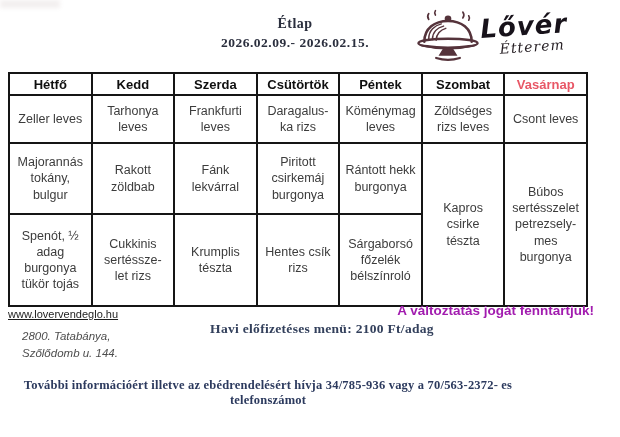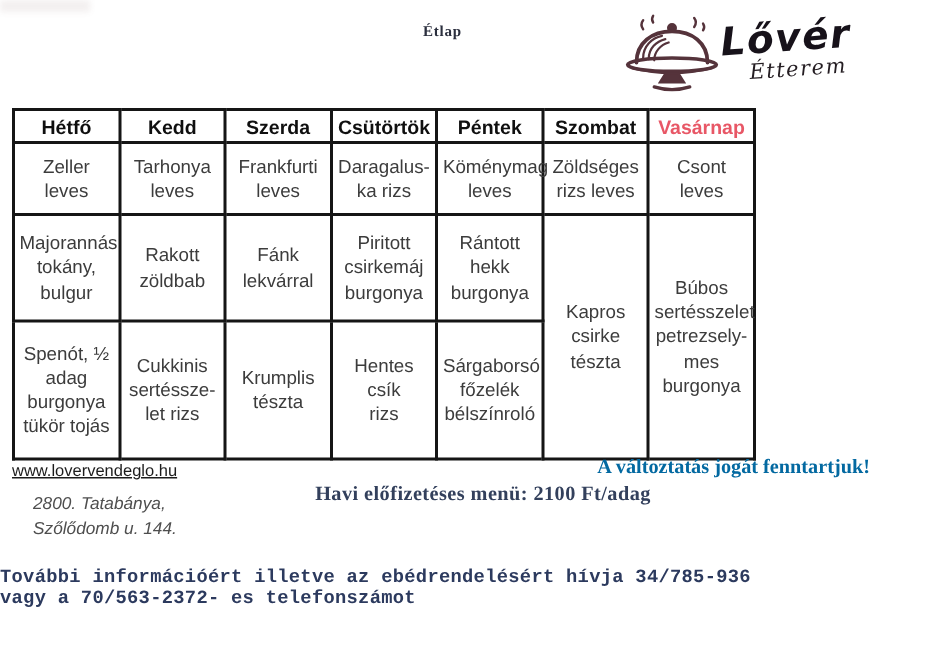--- a/index.html
+++ b/index.html
@@ -17,21 +17,21 @@
     position: absolute; left: 0; top: 0; width: 60px; height: 8px;
     background: #8a6a6a; opacity: 0.10; filter: blur(2px);
   }
   
   .title-block {
     position: absolute; left: 0; top: 16px; width: 590px;
     text-align: center;
     font-family: "Liberation Serif", serif;
     color: #2b2f3e;
   }
-  .page-title { font-size: 10px; font-weight: bold; letter-spacing: 0.5px; }
+  .page-title { font-size: 14px; font-weight: bold; letter-spacing: 0.5px; }
   .date-range { font-size: 13.5px; font-weight: bold; margin-top: 3px; letter-spacing: 0.5px; }
   
   .logo {
     position: absolute; right: 52px; top: 6px;
     display: flex; align-items: center; gap: 2px;
   }
   .logo svg { display: block; }
   .logo-text { transform: rotate(-4deg); margin-left: -6px; }
   .logo-name {
     font-family: "DejaVu Sans", sans-serif;
@@ -41,21 +41,21 @@
   }
   .logo-subtitle {
     font-family: "DejaVu Serif", serif;
     font-style: italic; font-size: 14px; color: #241d22;
     text-align: right; margin-top: 1px; margin-right: 4px;
     letter-spacing: 1px;
   }
   
   table.menu {
     position: absolute; left: 8px; top: 72px;
-    width: 496px;
+    width: 580px;
     border-collapse: collapse;
     table-layout: fixed;
   }
   table.menu th, table.menu td {
     border: 2px solid #151515;
     text-align: center;
     vertical-align: middle;
     padding: 2px 3px;
     white-space: pre-line;
   }
@@ -74,53 +74,54 @@
   tr.row-soups td { height: 48px; }
   tr.row-main1 td { height: 71px; }
   tr.row-main2 td { height: 92px; }
   
   .website {
     position: absolute; left: 8px; top: 308px;
     font-size: 11px; font-weight: normal; color: #1c1c1c;
     text-decoration: underline;
   }
   .rights-notice {
-    position: absolute; right: 40px; top: 303px;
-    font-family: Liberation Serif, serif;
-    font-size: 13.5px; font-weight: bold; color: #0369a1;
+    position: absolute; right: 26px; top: 303px;
+    font-family: Liberation Sans, sans-serif;
+    font-size: 13.5px; font-weight: bold; color: #a21caf;
   }
   .address {
     position: absolute; left: 22px; top: 328px;
     font-style: italic; font-size: 11.5px; color: #4e4e4e;
     line-height: 1.45;
   }
   .price-block {
     position: absolute; left: 24px; top: 321px; width: 596px;
     text-align: center;
     font-family: "Liberation Serif", serif;
     color: #33405c;
   }
   .price-line { font-size: 13.5px; font-weight: bold; margin-bottom: 5px; letter-spacing: 0.3px; }
   .contact-line {
     position: absolute; left: 0; top: 378px; width: 536px;
-    text-align: left;
-    font-family: Liberation Mono, monospace;
+    text-align: center;
+    font-family: Liberation Serif, serif;
     font-size: 12.5px; font-weight: bold; color: #2c3a5e;
     letter-spacing: 0.2px;
   }
 </style>
 </head>
 <body>
 
 <div class="page">
 
   <div class="smudge-top"></div>
 
   <div class="title-block">
     <div class="page-title">Étlap</div>
+    <div class="date-range">2026.02.09.- 2026.02.15.</div>
   </div>
 
   <div class="logo">
     <span>
       <svg width="74" height="58" viewBox="0 0 100 78">
         <g fill="none" stroke="#55333b" stroke-width="3" stroke-linecap="round">
 
           <path d="M24 10 q-3 4 0 8" stroke-width="2.2"></path>
           <path d="M33 6 q-2 3 0 6" stroke-width="2.2"></path>
           <path d="M70 8 q3 4 0 8" stroke-width="2.2"></path>

